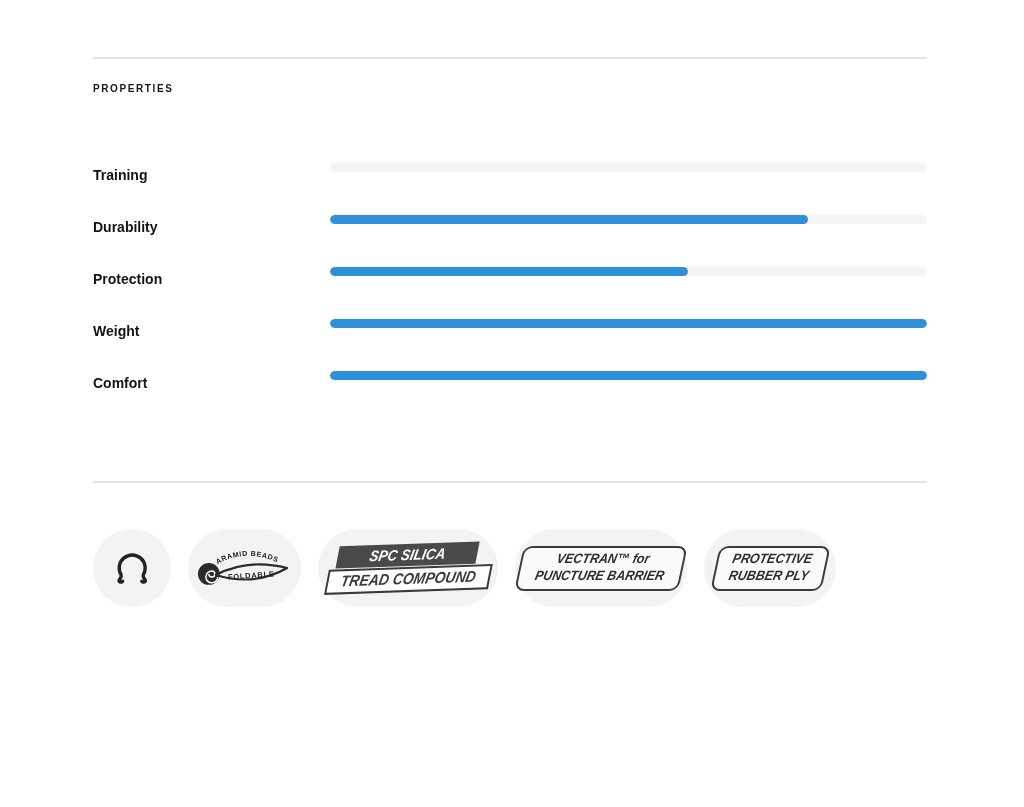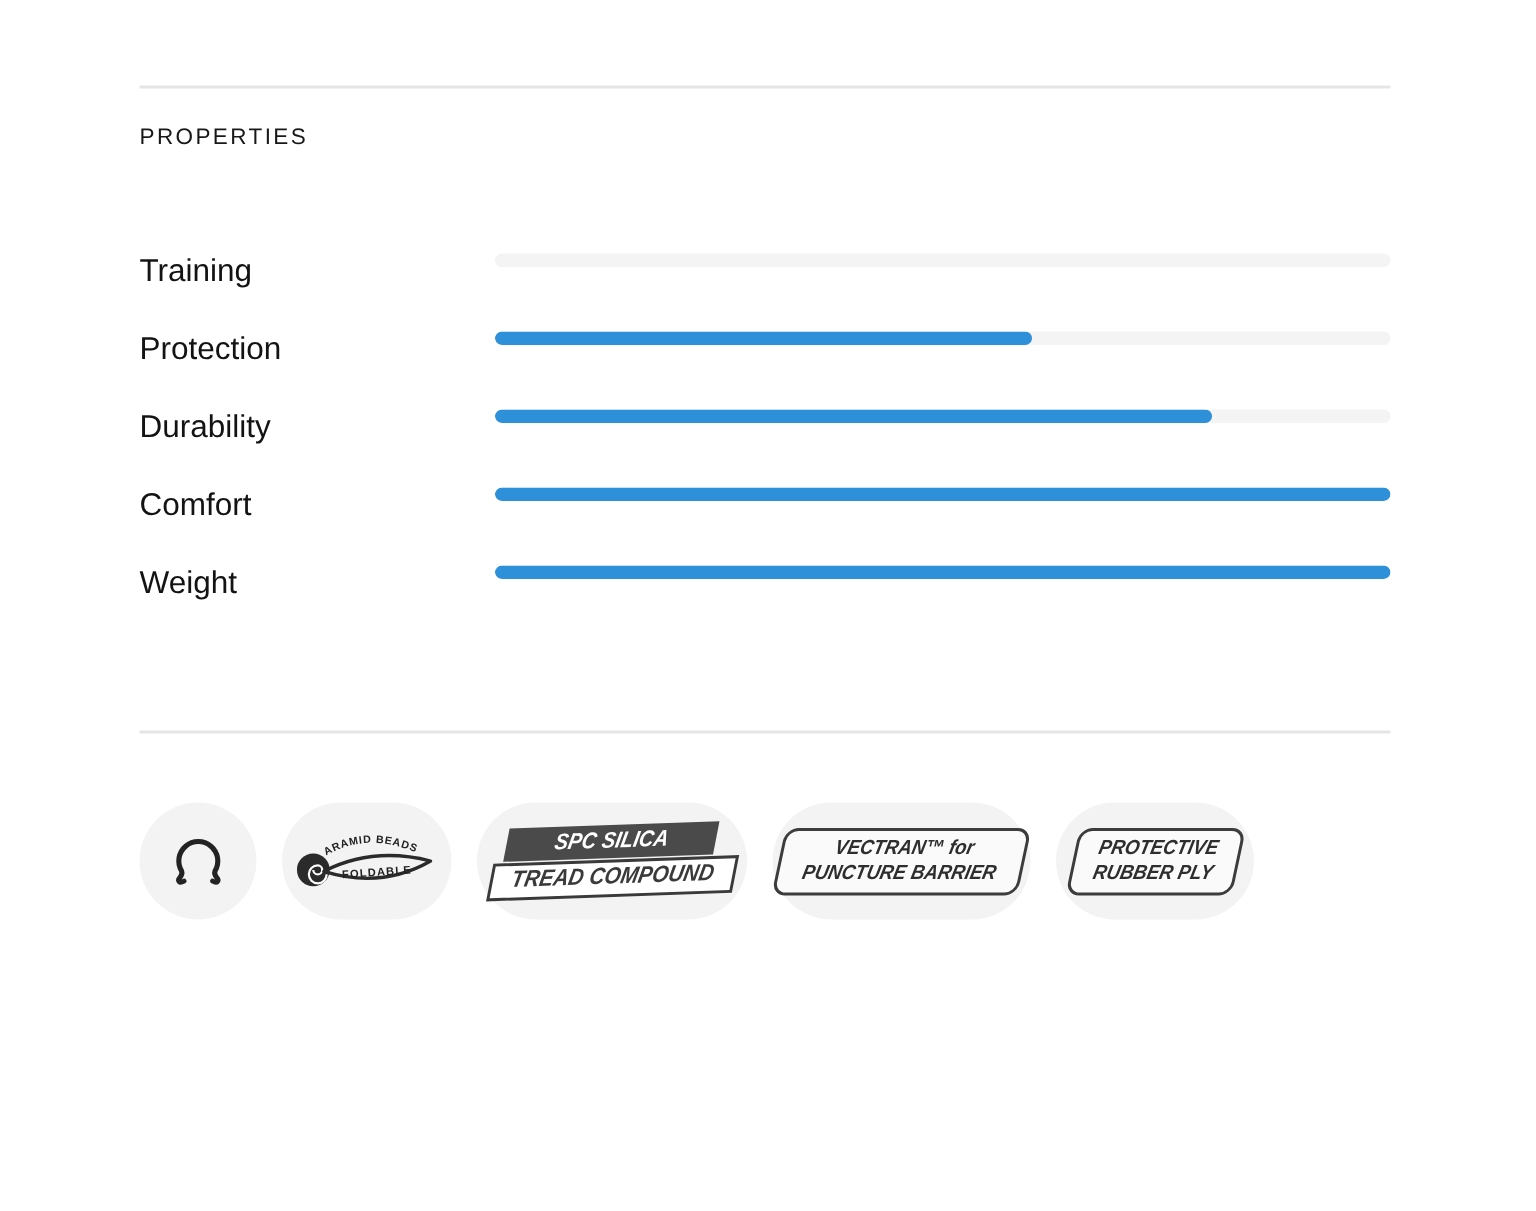--- a/index.html
+++ b/index.html
@@ -10,32 +10,32 @@
     overflow: hidden;
   }
   .page { width: 834px; margin-left: 93px; }
 
   .rule { height: 2px; background: #e5e5e5; }
   .rule-top { margin-top: 57px; }
   .rule-tech { margin-top: 76px; }
 
   .section-title {
     margin-top: 24px;
-    font-size: 15px;
-    font-weight: 400;
+    font-size: 10px;
+    font-weight: 700;
     letter-spacing: 1.6px;
     color: #181818;
   }
 
   .rows { margin-top: 51px; }
   .prop-row { display: flex; align-items: center; height: 52px; }
   .prop-label {
     width: 237px;
-    font-size: 21px;
-    font-weight: 400;
+    font-size: 14px;
+    font-weight: 700;
     color: #131313;
     position: relative;
     top: 4px;
   }
   .bar-track {
     flex: 1;
     height: 9px;
     border-radius: 5px;
     background: var(--bar-track, #f4f4f5);
     overflow: hidden;
@@ -120,39 +120,39 @@
     <h2 class="section-title">PROPERTIES</h2>
 
     <div class="rows">
       <div class="prop-row">
         <div class="prop-label">Training</div>
         <div class="bar-track">
           <div class="bar-fill" style="width: 0%;"></div>
         </div>
       </div>
       <div class="prop-row">
+        <div class="prop-label">Durability</div>
+        <div class="bar-track">
+          <div class="bar-fill" style="width: 80%;"></div>
+        </div>
+      </div>
+      <div class="prop-row">
         <div class="prop-label">Protection</div>
         <div class="bar-track">
           <div class="bar-fill" style="width: 60%;"></div>
         </div>
       </div>
       <div class="prop-row">
-        <div class="prop-label">Durability</div>
-        <div class="bar-track">
-          <div class="bar-fill" style="width: 80%;"></div>
+        <div class="prop-label">Weight</div>
+        <div class="bar-track">
+          <div class="bar-fill" style="width: 100%;"></div>
         </div>
       </div>
       <div class="prop-row">
         <div class="prop-label">Comfort</div>
-        <div class="bar-track">
-          <div class="bar-fill" style="width: 100%;"></div>
-        </div>
-      </div>
-      <div class="prop-row">
-        <div class="prop-label">Weight</div>
         <div class="bar-track">
           <div class="bar-fill" style="width: 100%;"></div>
         </div>
       </div>
     </div>
   </section>
 
   <section>
     <div class="rule rule-tech"></div>
 

